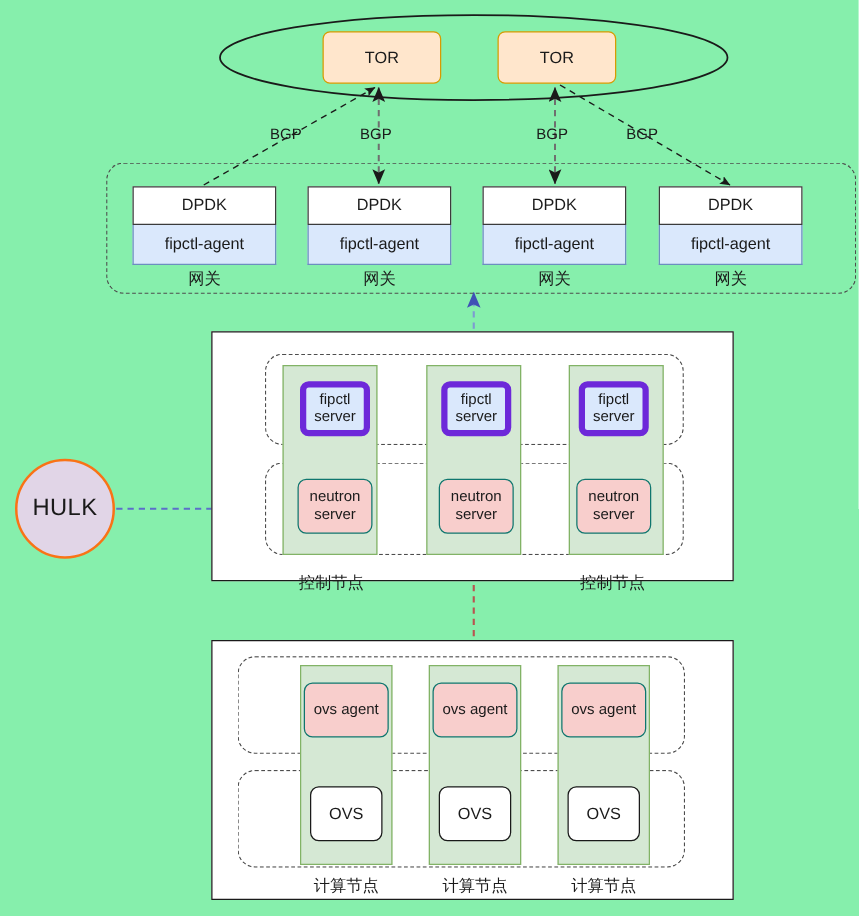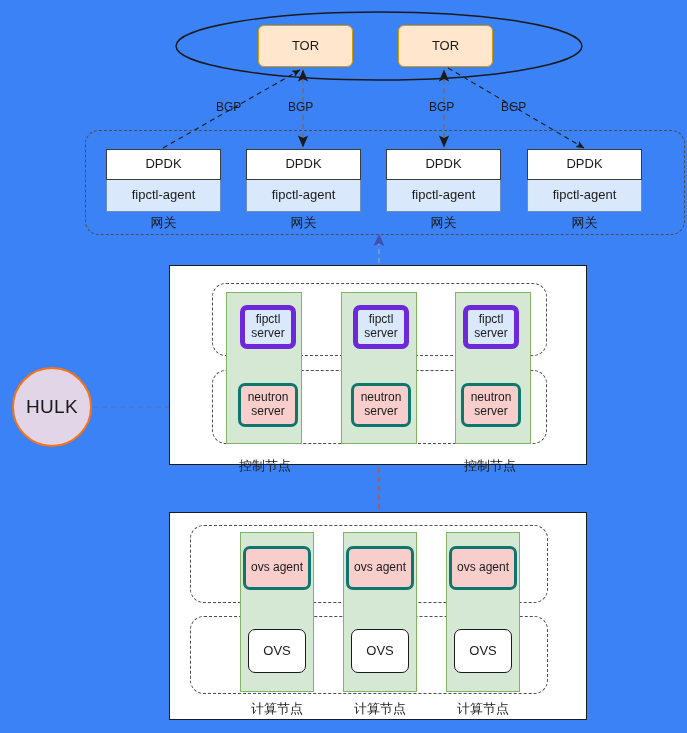--- a/index.html
+++ b/index.html
@@ -9,21 +9,21 @@
   }
   body {
     font-family: "Liberation Sans", "DejaVu Sans", sans-serif;
     color: #1a1a1a;
   }
   #canvas {
     position: relative;
     width: 687px;
     height: 733px;
     overflow: hidden;
-    background: #3b82f6;
+    background: #86efac;
     text-decoration: underline;
   }
   svg.layer {
     position: absolute;
     left: 0;
     top: 0;
     width: 687px;
     height: 733px;
     pointer-events: none;
   }
@@ -110,21 +110,21 @@
   .svc {
     border-radius: 7px;
     font-size: 12px;
     box-sizing: border-box;
   }
   .svc.blue {
     border: 5px solid #6d28d9;
     background: #dae8fc;
   }
   .svc.red {
-    border: 3px solid #0f766e;
+    border: 1px solid #0f766e;
     background: #f8cecc;
   }
   .svc.white {
     border: 1.5px solid #1a1a1a;
     background: #ffffff;
   }
 
   
   .hulk {
     width: 80px;

